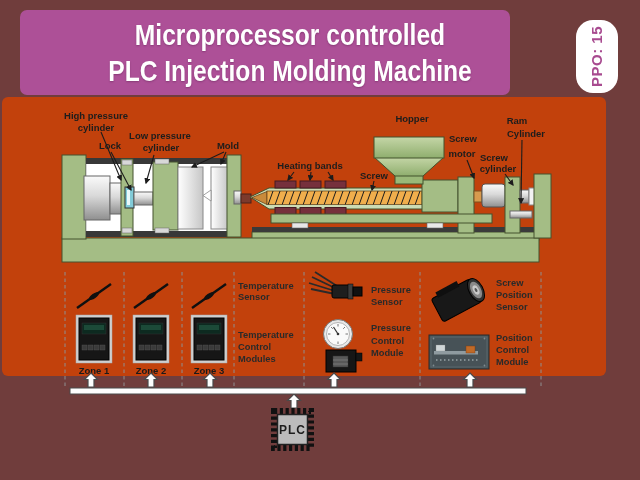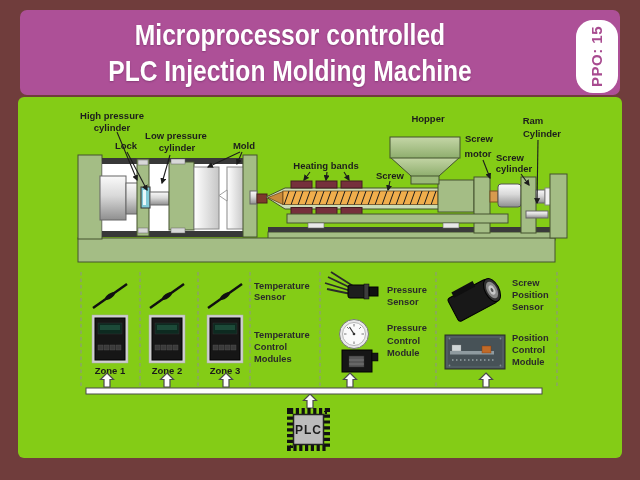--- a/index.html
+++ b/index.html
@@ -2,42 +2,42 @@
 <html><head>
 <meta charset="utf-8">
 <style>
   html,body{margin:0;padding:0;}
   body{
     width:640px;height:480px;position:relative;overflow:hidden;
     background:#703d3c;
     font-family:"Liberation Sans",sans-serif;
   }
   .header{
-    position:absolute;left:20px;top:10px;width:600px;height:85px;
+    position:absolute;left:20px;top:10px;width:490px;height:85px;
     background:#ad5097;border-radius:7px;
     display:flex;flex-direction:column;justify-content:center;
   }
   .title-line{
     width:540px;text-align:center;color:#ffffff;font-weight:bold;
     font-size:30px;line-height:36px;white-space:nowrap;
     transform:scaleX(0.82);transform-origin:center;
     text-shadow:0 1px 2px rgba(70,20,60,.35);
   }
   .badge{
     position:absolute;left:576px;top:20px;width:42px;height:73px;
     background:#ffffff;border-radius:17px;
     display:flex;align-items:center;justify-content:center;
   }
   .badge span{
     transform:rotate(-90deg);white-space:nowrap;
     color:#a84b90;font-weight:bold;font-size:15px;letter-spacing:.5px;
   }
   .panel{
-    position:absolute;left:18px;top:97px;width:604px;height:361px;
-    background:#84cc16;border-radius:6px;
+    position:absolute;left:2px;top:97px;width:604px;height:279px;
+    background:#c2410c;border-radius:6px;
   }
   svg{position:absolute;left:0;top:0;}
   .mlabel{font-family:"Liberation Sans",sans-serif;font-weight:bold;font-size:9.5px;fill:#1d1d1d;}
   .clabel{font-family:"Liberation Sans",sans-serif;font-weight:bold;font-size:9.3px;fill:#2a2a2a;}
   .zlabel{font-family:"Liberation Sans",sans-serif;font-weight:bold;font-size:9.5px;fill:#1a1a1a;}
   .plctxt{font-family:"Liberation Sans",sans-serif;font-weight:bold;font-size:12px;letter-spacing:1px;fill:#1d1d1d;}
   .green{fill:#a4bd85;stroke:#44522e;stroke-width:1;}
   .dashline{stroke:#8f8f8f;stroke-width:1;stroke-dasharray:3.5 3;}
   .leader{stroke:#1c1c1c;stroke-width:1.1;fill:none;}
 </style>

